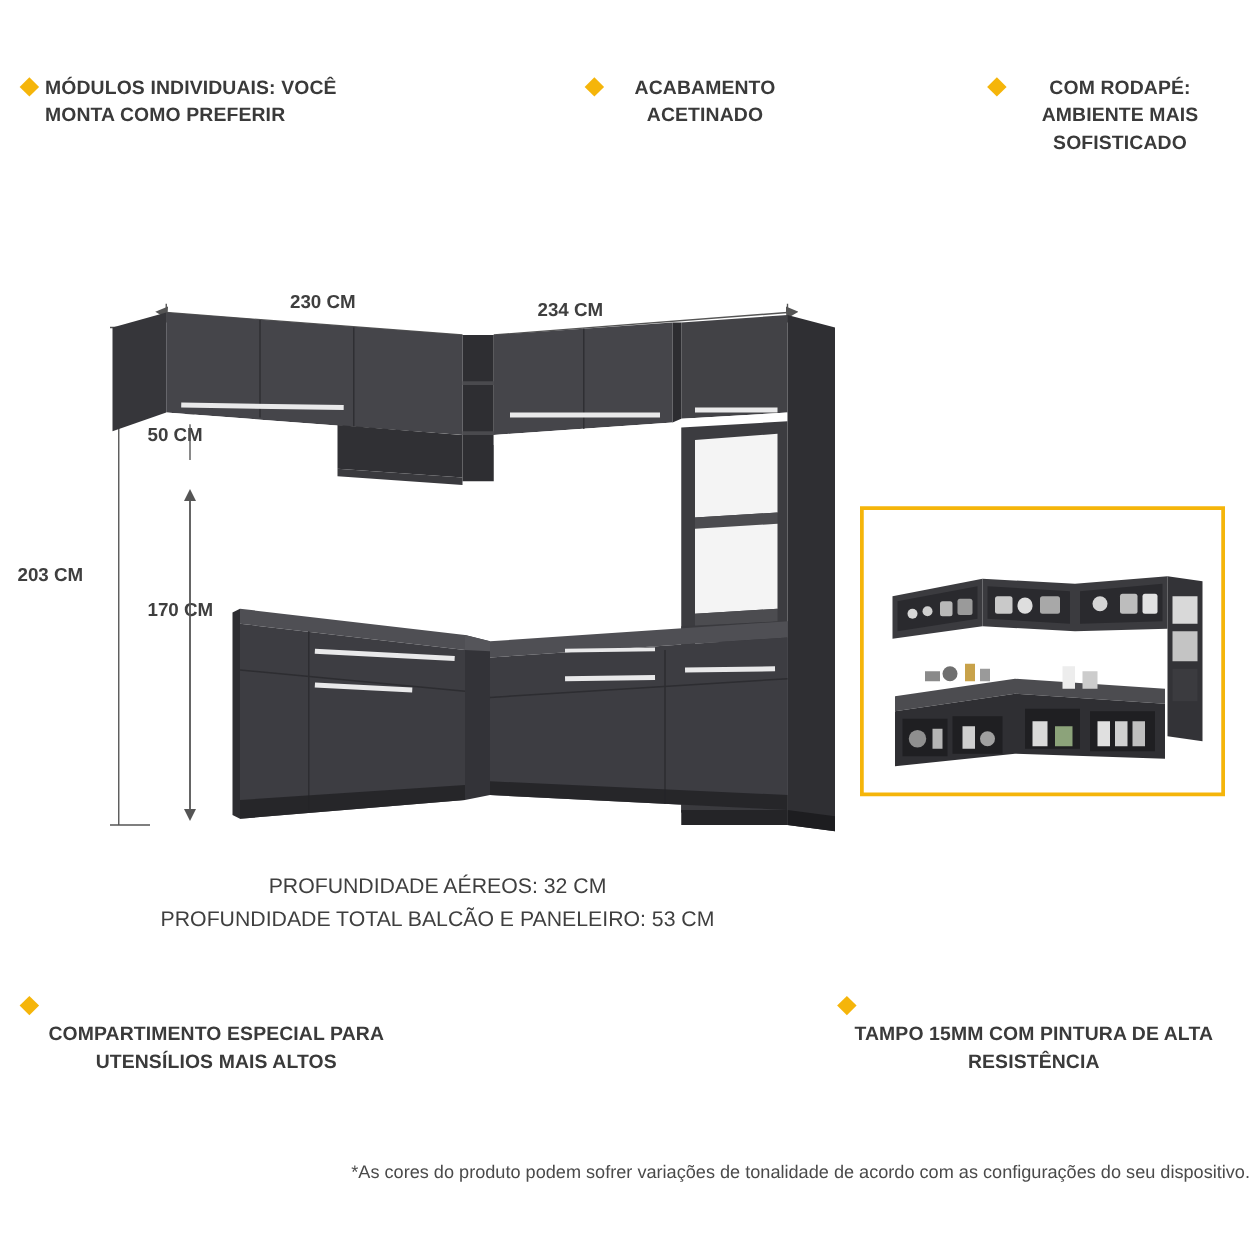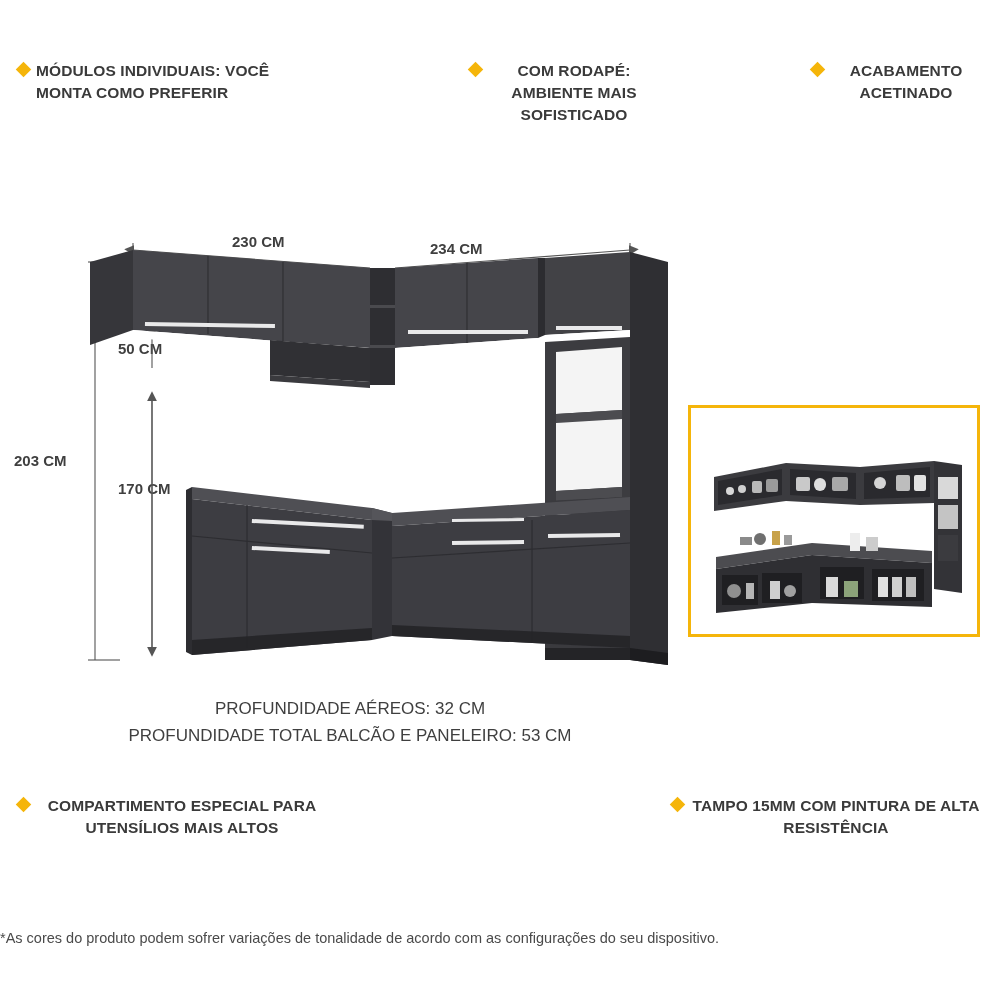--- a/index.html
+++ b/index.html
@@ -63,29 +63,29 @@
     position: absolute;
     top: 795px;
     left: 0;
     width: 1000px;
     display: flex;
     align-items: flex-start;
     justify-content: space-between;
     padding: 0 18px;
     box-sizing: border-box;
   }
-  .features-bottom .feature { width: 310px; }
+  .features-bottom .feature { width: 310px; flex-direction: column; }
   .features-bottom .txt { text-align: center; }
 
   .disclaimer {
     position: absolute;
     top: 930px;
     left: 0;
     width: 1000px;
-    text-align: left;
+    text-align: right;
     font-size: 14.5px;
     color: #4a4a4a;
     font-weight: normal;
   }
 
   
   .dim {
     position: absolute;
     font-size: 15px;
     font-weight: bold;
@@ -140,27 +140,27 @@
 </head>
 <body>
 
 <div class="page">
 
   <div class="features-top">
     <div class="feature f1">
       <span class="diamond"></span>
       <span class="txt">MÓDULOS INDIVIDUAIS: VOCÊ MONTA COMO PREFERIR</span>
     </div>
+    <div class="feature f2">
+      <span class="diamond"></span>
+      <span class="txt">ACABAMENTO ACETINADO</span>
+    </div>
     <div class="feature f3">
       <span class="diamond"></span>
       <span class="txt">COM RODAPÉ: AMBIENTE MAIS SOFISTICADO</span>
-    </div>
-    <div class="feature f2">
-      <span class="diamond"></span>
-      <span class="txt">ACABAMENTO ACETINADO</span>
     </div>
   </div>
 
   <div class="dim dim-230">230 CM</div>
   <div class="dim dim-234">234 CM</div>
   <div class="dim dim-70">50 CM</div>
   <div class="dim dim-170">170 CM</div>
   <div class="dim dim-203">203 CM</div>
 
   <svg class="drawing" viewBox="0 0 1000 1000">

